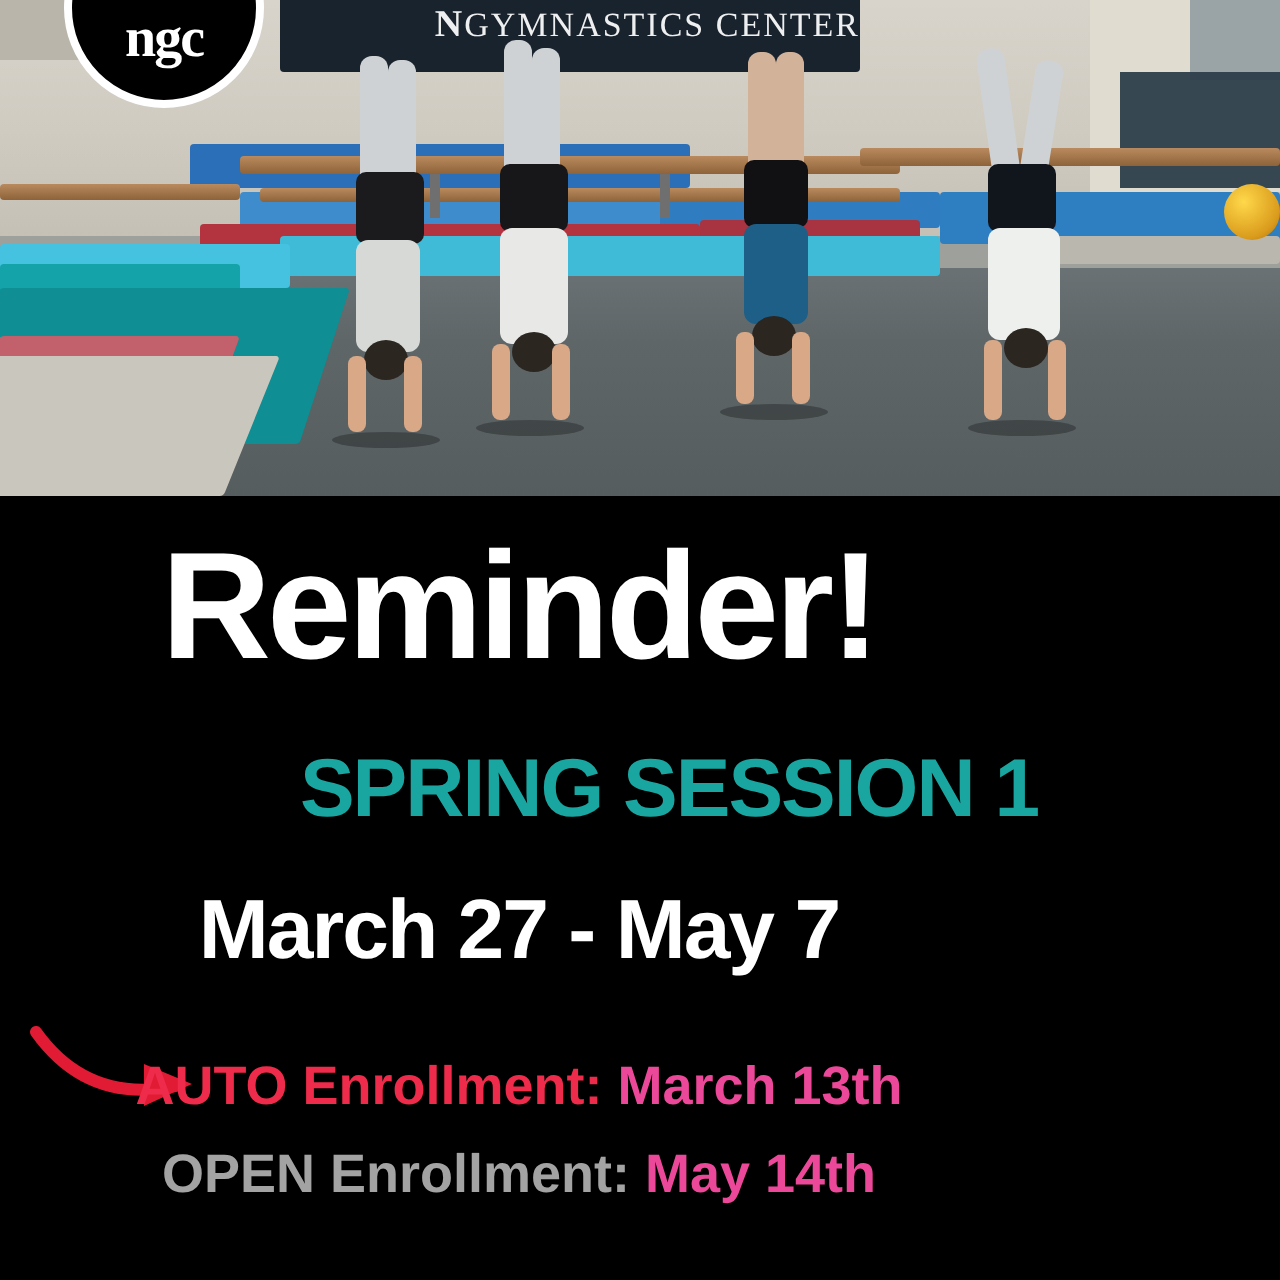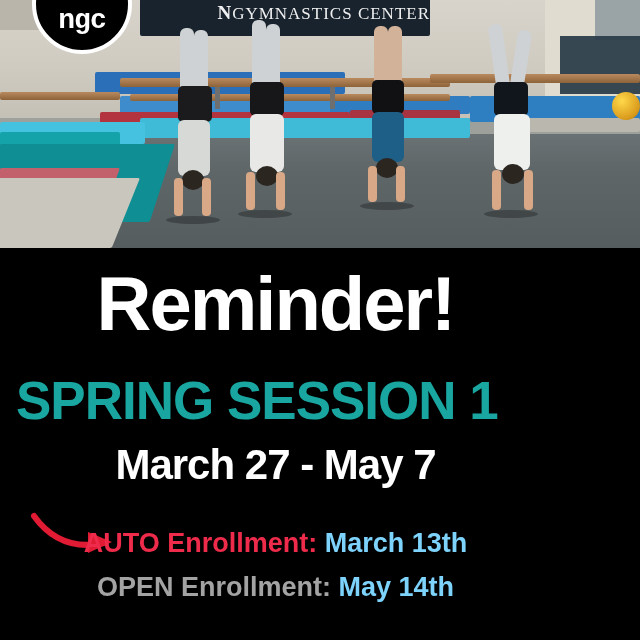--- a/index.html
+++ b/index.html
@@ -97,21 +97,21 @@
     border: 4px solid #ffffff;
     z-index: 9;
   }
   .logo-badge .logo-text {
     position: absolute;
     left: 0; right: 0; bottom: 14px;
     text-align: center;
     color: #fff;
     font-size: 28px;
     font-weight: bold;
-    font-family: Liberation Mono, monospace;
+    font-family: Liberation Serif, serif;
     letter-spacing: -1px;
   }
 
   
   .floor {
     position: absolute;
     left: 0; top: 120px;
     width: 640px; height: 128px;
     background: linear-gradient(180deg,#6f7679 0%, #5e6668 40%, #565d5f 100%);
   }
@@ -217,42 +217,42 @@
     position: absolute;
     left: 612px; top: 92px;
     width: 28px; height: 28px;
     border-radius: 50%;
     background: radial-gradient(circle at 35% 32%, #ffd84a, #d99a1b 70%, #9d6c0f);
   }
 
   
   #textblock {
     position: absolute;
-    left: 16px; top: 248px;
+    left: 0; top: 248px;
     width: 519px;
     height: 392px;
     background: #000000;
   }
   .headline {
     position: absolute;
     left: 0; right: 0; top: 18px;
     text-align: center;
     color: #ffffff;
     font-size: 76px;
     font-weight: bold;
     letter-spacing: -2px;
     line-height: 1;
     font-family: "Liberation Sans", sans-serif;
   }
   .session {
     position: absolute;
     left: 0; right: 0; top: 126px;
-    text-align: left;
+    text-align: right;
     color: #1aa6a0;
-    font-size: 53px;
+    font-size: 41px;
     font-weight: bold;
     letter-spacing: -1px;
     line-height: 1;
     font-family: "Liberation Sans", sans-serif;
   }
   .dates {
     position: absolute;
     left: 0; right: 0; top: 196px;
     text-align: center;
     color: #ffffff;
@@ -269,21 +269,21 @@
     font-size: 27px;
     font-weight: bold;
     line-height: 1;
     font-family: "Liberation Sans", sans-serif;
     white-space: nowrap;
   }
   .enroll-auto { top: 282px; }
   .enroll-open { top: 326px; }
   .lbl-auto { color: #ee2b4a; }
   .lbl-open { color: #a3a3a3; }
-  .val { color: #7dd3fc; }
+  .val { color: #ec4899; }
 
   
   .arrow {
     position: absolute;
     left: 14px; top: 262px;
     width: 90px; height: 44px;
   }
 </style>
 </head>
 <body>

